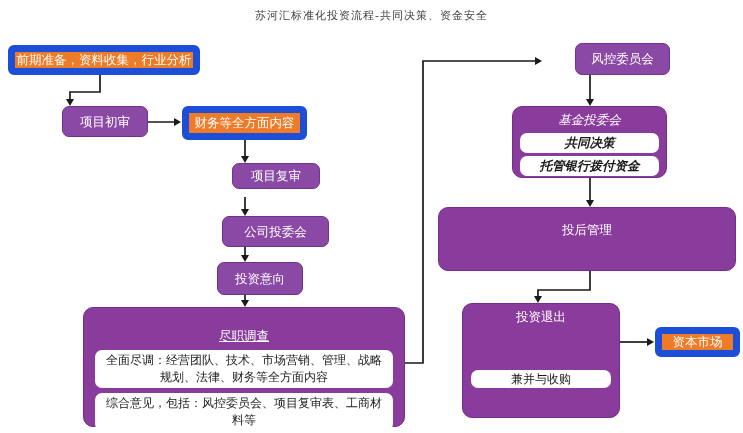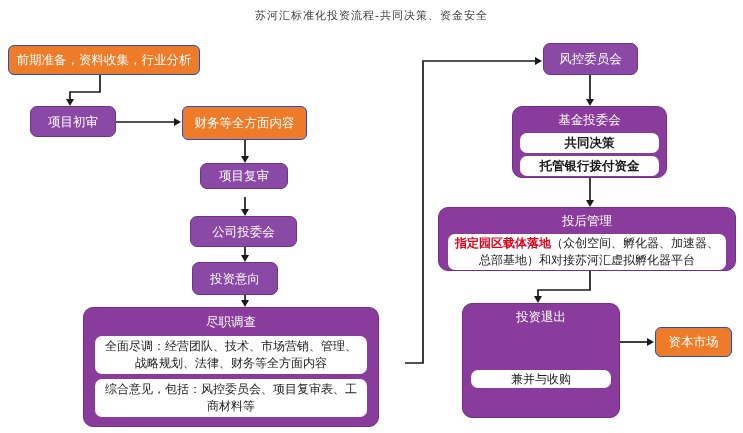--- a/index.html
+++ b/index.html
@@ -10,56 +10,56 @@
   .diagram-title{
     position:absolute;left:0;top:8px;width:100%;text-align:center;
     font-size:11px;color:#3e3e3e;letter-spacing:1px;
   }
   .arrows{position:absolute;left:0;top:0;width:743px;height:433px;pointer-events:none;}
   .node{
     position:absolute;display:flex;align-items:center;justify-content:center;
     text-align:center;color:#ffffff;font-size:12.5px;line-height:1.25;
     box-sizing:border-box;border-radius:6px;
   }
-  .node.orange{background:#EE7B27;border:1px solid #1d4ed8;}
-  .node.purple{background:#8B49A6;border:1px solid #71318C;border-radius:7px;}
+  .node.orange{background:#EE7B27;border:7px solid #1d4ed8;}
+  .node.purple{background:#8B49A6;border:1px solid #71318C;border-radius:7px;margin-left:32px;}
   .panel{
     position:absolute;box-sizing:border-box;background:#8A3C9D;border:1px solid #752C8C;
     border-radius:10px;color:#ffffff;display:flex;flex-direction:column;
   }
   .panel .panel-title{
     text-align:center;font-size:12.5px;color:#ffffff;flex:0 0 auto;
   }
   .panel .row{
     background:#ffffff;border-radius:7px;color:#1a1a1a;font-size:12px;line-height:1.4;
     display:flex;align-items:center;justify-content:center;text-align:center;
     box-sizing:border-box;flex:0 0 auto;
   }
   .red-bold{color:#E3001B;font-weight:bold;}
   
   .n-prep   {left:8px;  top:45px;  width:192px;height:30px;}
   .n-init   {left:30px; top:106px; width:86px; height:31px;}
   .n-contact{left:182px;top:106px; width:125px;height:34px;}
   .n-rerev  {left:200px;top:163px; width:88px; height:26px;}
   .n-comm   {left:190px;top:216px; width:107px;height:31px;}
-  .n-intent {left:192px;top:262px; width:86px; height:33px;}
+  .n-intent {left:185px;top:262px; width:86px; height:33px;}
   .n-risk   {left:543px;top:43px;  width:95px; height:32px;}
-  .n-capital{left:655px;top:327px; width:77px; height:30px;}
+  .n-capital{left:655px;top:327px; width:85px; height:30px;}
 
-  .p-dd{left:83px;top:307px;width:296px;height:120px;padding:6px 11px;}
+  .p-dd{left:83px;top:307px;width:322px;height:120px;padding:20px 11px;text-decoration:underline;}
   .p-dd .panel-title{margin-bottom:5px;}
   .p-dd .row{min-height:38px;padding:2px 8px;margin-bottom:5px;}
   .p-dd .row:last-child{margin-bottom:0;}
 
-  .p-fund{left:512px;top:106px;width:155px;height:72px;padding:5px 7px;}
+  .p-fund{left:512px;top:106px;width:155px;height:72px;padding:5px 7px;font-style:italic;}
   .p-fund .panel-title{margin-bottom:4px;}
   .p-fund .row{height:20px;margin-bottom:3px;font-size:12.5px;}
   .p-fund .row:last-child{margin-bottom:0;}
 
-  .p-post{left:438px;top:207px;width:298px;height:64px;padding:5px 9px;}
+  .p-post{left:438px;top:207px;width:298px;height:64px;padding:14px 9px;}
   .p-post .panel-title{margin-bottom:4px;}
   .p-post .row{min-height:36px;padding:1px 6px;display:block;}
   .p-post .row .inner{display:block;}
 
   .p-exit{left:462px;top:303px;width:158px;height:115px;padding:5px 8px;gap:40px;}
   .p-exit .panel-title{margin-bottom:4px;}
   .p-exit .row{height:18px;margin-bottom:4px;}
   .p-exit .row:last-child{margin-bottom:2px;}
 </style>
 </head>
@@ -119,23 +119,20 @@
   <div class="node purple n-risk">风控委员会</div>
 
   <div class="panel p-fund">
     <div class="panel-title">基金投委会</div>
     <div class="row red-bold">共同决策</div>
     <div class="row red-bold">托管银行拨付资金</div>
   </div>
 
   <div class="panel p-post">
     <div class="panel-title">投后管理</div>
-    <div class="row">
-      <span class="inner"><span class="red-bold">指定园区载体落地</span><span>（众创空间、孵化器、加速器、总部基地）和对接苏河汇虚拟孵化器平台</span></span>
-    </div>
   </div>
 
   <div class="panel p-exit">
     <div class="panel-title">投资退出</div>
     <div class="row">兼并与收购</div>
     <div class="row">股权回购</div>
     <div class="row">企业清算</div>
   </div>
 
   <div class="node orange n-capital">资本市场</div>

